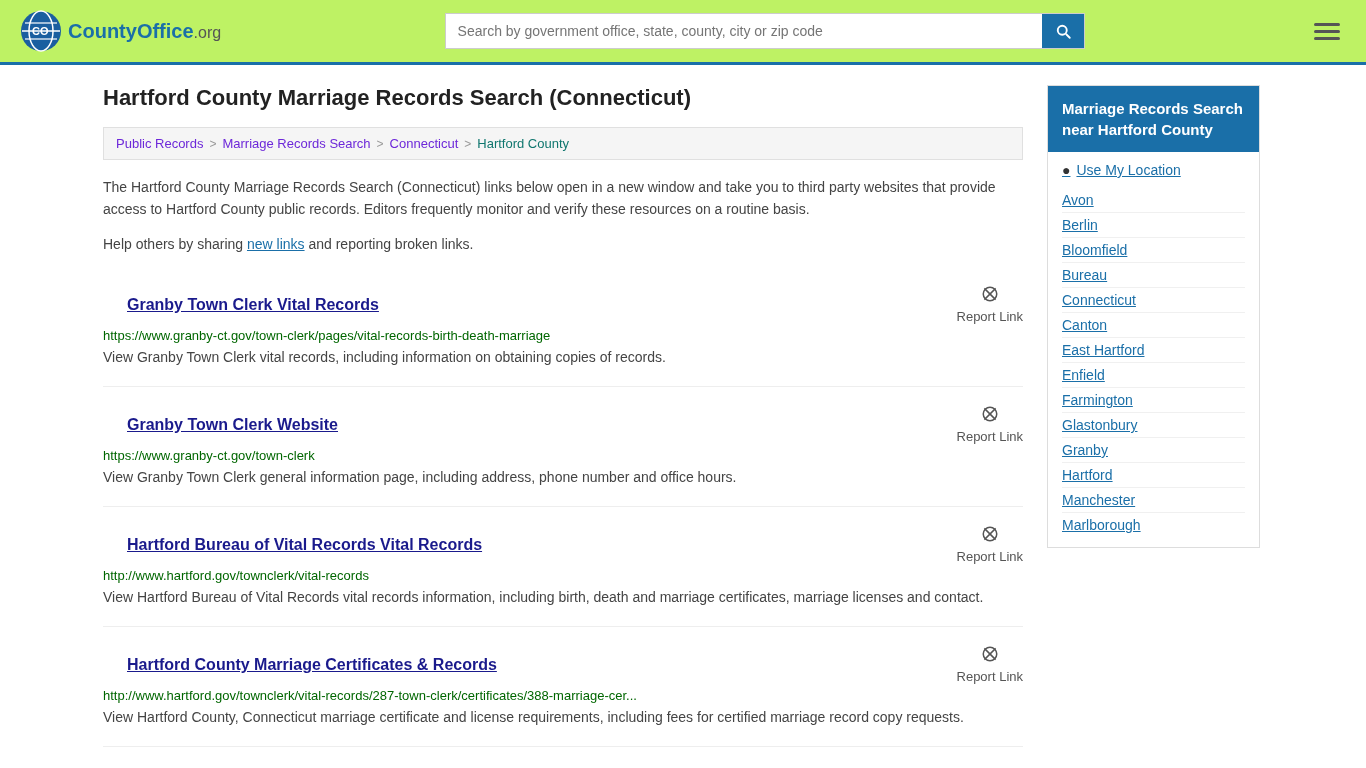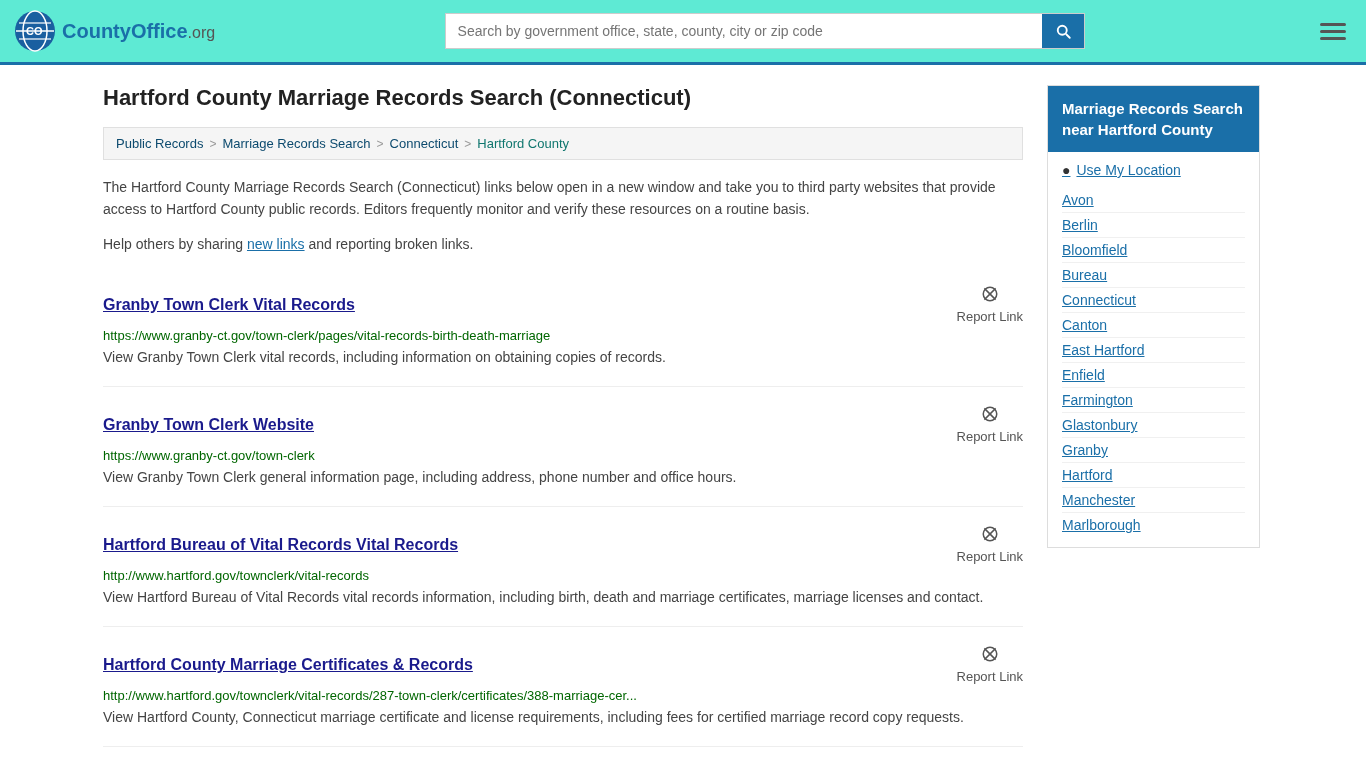--- a/index.html
+++ b/index.html
@@ -1,22 +1,22 @@
 <!DOCTYPE html>
 <html><head>
   <meta charset="utf-8">
   <style>
     * { margin: 0; padding: 0; box-sizing: border-box; }
     body { font-family: Arial, sans-serif; font-size: 14px; color: #333; background: #fff; }
 
     
     #header {
-      background: #5eead4;
+      background: #bef264;
       border-bottom: 3px solid #1a6fa8;
-      padding: 10px 14px;
+      padding: 10px 20px;
       display: flex;
       align-items: center;
       justify-content: space-between;
     }
     #logo-area {
       display: flex;
       align-items: center;
       gap: 6px;
     }
     #logo-icon {
@@ -92,21 +92,21 @@
       border: 1px solid #e0e0e0;
       padding: 8px 12px;
       font-size: 13px;
       margin-bottom: 16px;
       display: flex;
       align-items: center;
       gap: 6px;
       flex-wrap: wrap;
     }
     .breadcrumb-link {
-      color: #0c4a6e;
+      color: #6d28d9;
       text-decoration: none;
       cursor: pointer;
     }
     .breadcrumb-sep { color: #999; font-size: 12px; }
     .breadcrumb-current { color: #0f766e; }
 
     
     .desc-text {
       font-size: 14px;
       color: #444;
@@ -118,20 +118,21 @@
     
     .result-item {
       border-bottom: 1px solid #eee;
       padding: 18px 0;
     }
     .result-header {
       display: flex;
       align-items: center;
       justify-content: space-between;
       margin-bottom: 4px;
+      margin-left: 24px;
     }
     .result-title {
       font-size: 16px;
       font-weight: bold;
       color: #1a1a8c;
       text-decoration: underline;
       cursor: pointer;
     }
     .report-link-btn {
       display: flex;

